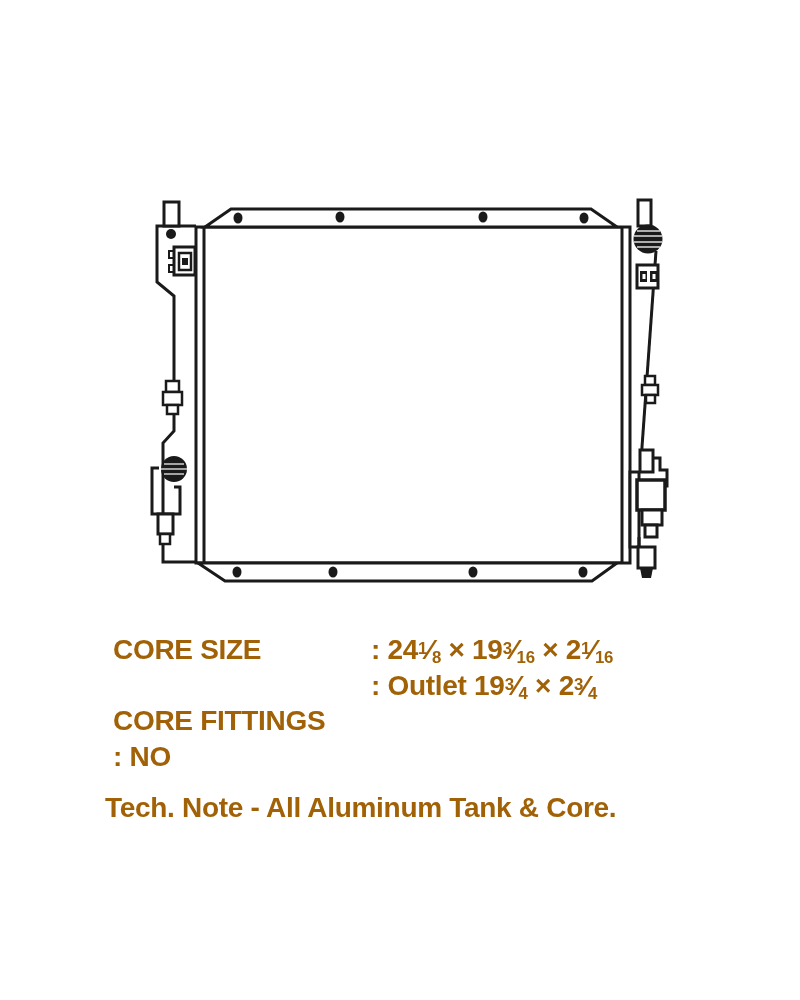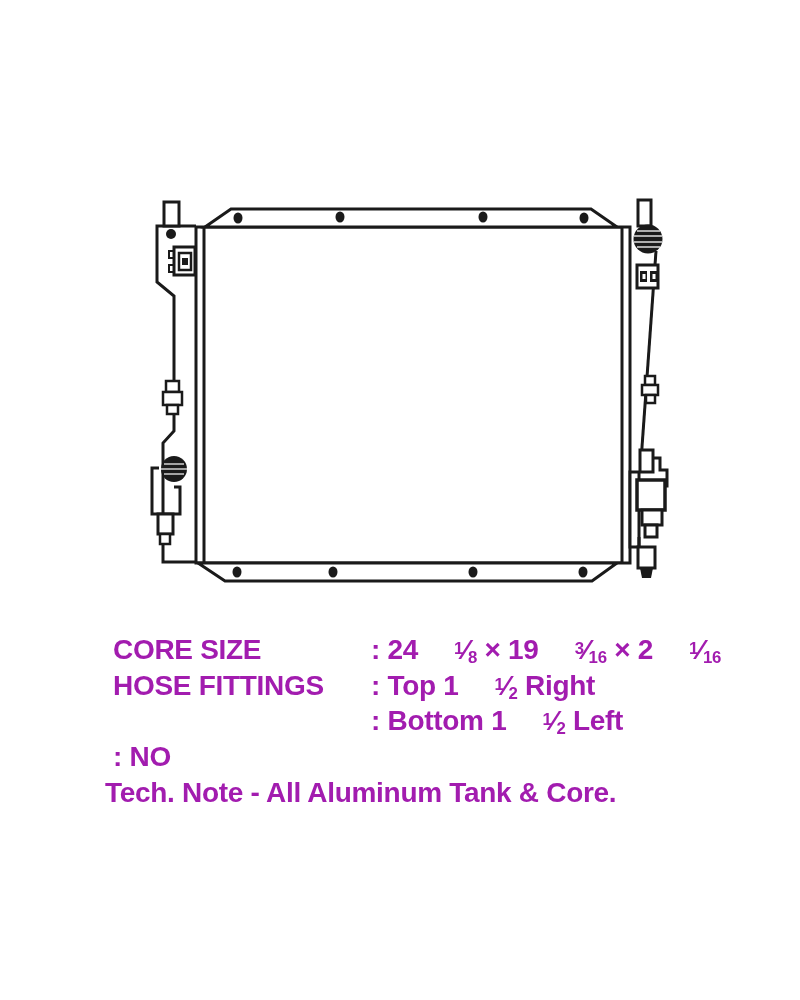--- a/index.html
+++ b/index.html
@@ -1,31 +1,31 @@
 <!DOCTYPE html>
 <html><head>
 <meta charset="utf-8">
 <style>
   html,body{margin:0;padding:0;background:#fff;}
   .page{
     position:relative;width:800px;height:1000px;background:#fff;
-    color:#a21caf;font-family:"Liberation Sans","DejaVu Sans",sans-serif;
+    color:#a16207;font-family:"Liberation Sans","DejaVu Sans",sans-serif;
     overflow:hidden;--ink:#1a1a1a;
   }
   .drawing{position:absolute;left:0;top:0;color:var(--ink);}
   .specs{
     position:absolute;left:0;top:620px;width:800px;box-sizing:border-box;
     padding:12px 10px 0 113px;font-weight:bold;font-size:28px;
     line-height:35.5px;letter-spacing:-0.3px;white-space:nowrap;
   }
   .spec-row{display:flex;}
   .spec-label{flex:0 0 258px;width:258px;}
   .spec-value{white-space:nowrap;}
-  .tech-note{margin-left:-8px;margin-top:1px;}
-  .frac{white-space:nowrap;margin-left:36px;}
+  .tech-note{margin-left:-8px;margin-top:16px;}
+  .frac{white-space:nowrap;}
   .frac sup{font-size:0.60em;vertical-align:0.29em;line-height:0;}
   .frac .fs{margin:0 0.01em;}
   .frac sub{font-size:0.60em;vertical-align:-0.25em;line-height:0;}
 </style>
 </head>
 <body>
 
 <div class="page" style="--ink: #1a1a1a;">
 
   <svg class="drawing" width="800" height="620" viewBox="0 0 800 620" fill="none" stroke="currentColor" stroke-width="3">
@@ -121,28 +121,27 @@
 
   <div class="specs">
     <div class="spec-row">
       <div class="spec-label">CORE SIZE</div>
       <div class="spec-value">: 24<span class="frac"><sup>1</sup><span class="fs">⁄</span><sub>8</sub></span> × 19<span class="frac"><sup>3</sup><span class="fs">⁄</span><sub>16</sub></span> × 2<span class="frac"><sup>1</sup><span class="fs">⁄</span><sub>16</sub></span></div>
     </div>
     <div class="spec-row">
     </div>
     <div class="spec-row">
       <div class="spec-label"></div>
+      <div class="spec-value">: Outlet 19<span class="frac"><sup>3</sup><span class="fs">⁄</span><sub>4</sub></span> × 2<span class="frac"><sup>3</sup><span class="fs">⁄</span><sub>4</sub></span></div>
     </div>
     <div class="spec-row">
-      <div class="spec-label">HOSE FITTINGS</div>
-      <div class="spec-value">: Top 1<span class="frac"><sup>1</sup><span class="fs">⁄</span><sub>2</sub></span> Right</div>
+      <div class="spec-label">CORE FITTINGS</div>
     </div>
     <div class="spec-row">
       <div class="spec-label"></div>
-      <div class="spec-value">: Bottom 1<span class="frac"><sup>1</sup><span class="fs">⁄</span><sub>2</sub></span> Left</div>
     </div>
     <div class="spec-row">
       <div class="spec-value">: NO</div>
     </div>
     <div class="tech-note">Tech. Note - All Aluminum Tank &amp; Core.</div>
   </div>
 
 </div>
 
 </body></html>

